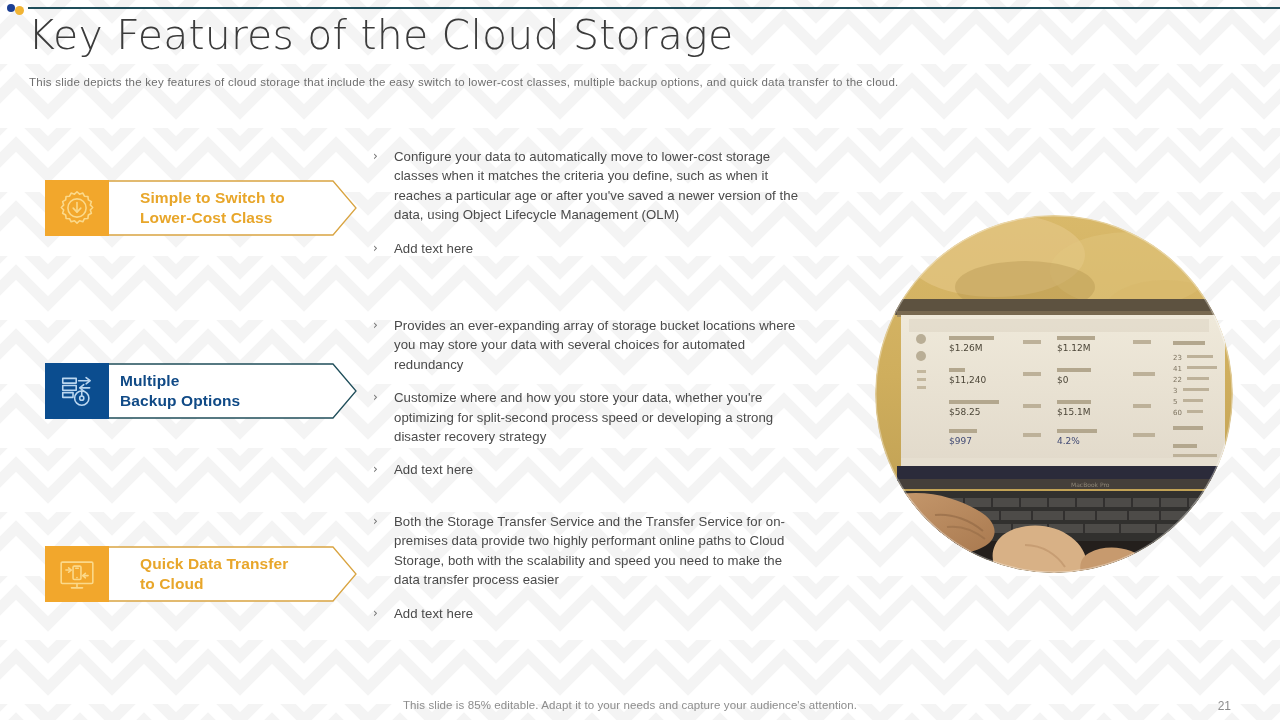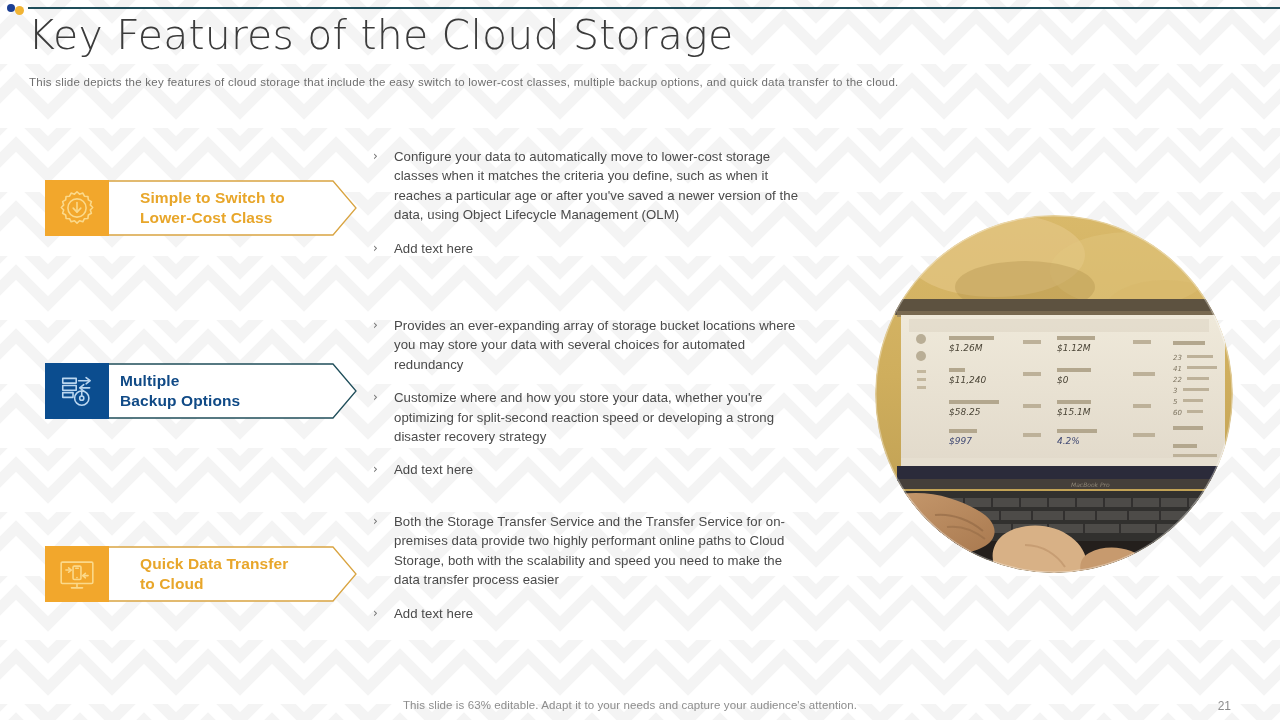--- a/index.html
+++ b/index.html
@@ -144,21 +144,20 @@
   }
 
   
   #photo-circle {
     position: absolute;
     left: 875px; top: 215px;
     width: 358px; height: 358px;
     border-radius: 50%;
     overflow: hidden;
     background: #caa martial;
-    font-style: italic;
   }
 
   
   #footer-note {
     position: absolute;
     left: 403px; top: 699px;
     font-size: 11.5px;
     color: #8d8d8d;
     white-space: nowrap;
     letter-spacing: .1px;
@@ -244,21 +243,21 @@
 Backup Options</span>
   </div>
 
   <div class="bullet-block" id="bullets-1">
     <div class="bullet-row">
       <span class="bullet-marker">›</span>
       <span class="bullet-text">Provides an ever-expanding array of storage bucket locations where you may store your data with several choices for automated redundancy</span>
     </div>
     <div class="bullet-row">
       <span class="bullet-marker">›</span>
-      <span class="bullet-text">Customize where and how you store your data, whether you're optimizing for split-second reaction speed or developing a strong disaster recovery strategy</span>
+      <span class="bullet-text">Customize where and how you store your data, whether you're optimizing for split-second process speed or developing a strong disaster recovery strategy</span>
     </div>
     <div class="bullet-row">
       <span class="bullet-marker">›</span>
       <span class="bullet-text">Add text here</span>
     </div>
   </div>
 
   <div class="badge amber" id="badge-2">
     <svg class="badge-banner" width="312" height="56" viewBox="0 0 312 56">
       <path d="M 1 1 L 288 1 L 311 28 L 288 55 L 1 55 Z" fill="#ffffff" stroke="#D9A441" stroke-width="1.3"></path>
@@ -433,16 +432,16 @@
                  L 124 358 C 114 346 116 330 128 320 Z" fill="#d8b186"></path>
         <path d="M 150 330 C 168 330 182 340 190 352" stroke="#b58a5f" stroke-width="2" fill="none" opacity=".5"></path>
         <path d="M 214 338 C 232 328 258 332 272 346 C 280 352 282 358 280 358
                  L 206 358 C 204 350 206 342 214 338 Z" fill="#c79a6e"></path>
 
         <circle cx="179" cy="179" r="179" fill="none" stroke="#ffffff" stroke-width="3" opacity=".35"></circle>
       </g>
     </svg>
   </div>
 
-  <div id="footer-note">This slide is 63% editable. Adapt it to your needs and capture your audience's attention.</div>
+  <div id="footer-note">This slide is 85% editable. Adapt it to your needs and capture your audience's attention.</div>
   <div id="page-number">21</div>
 
 </div>
 
 </body></html>

